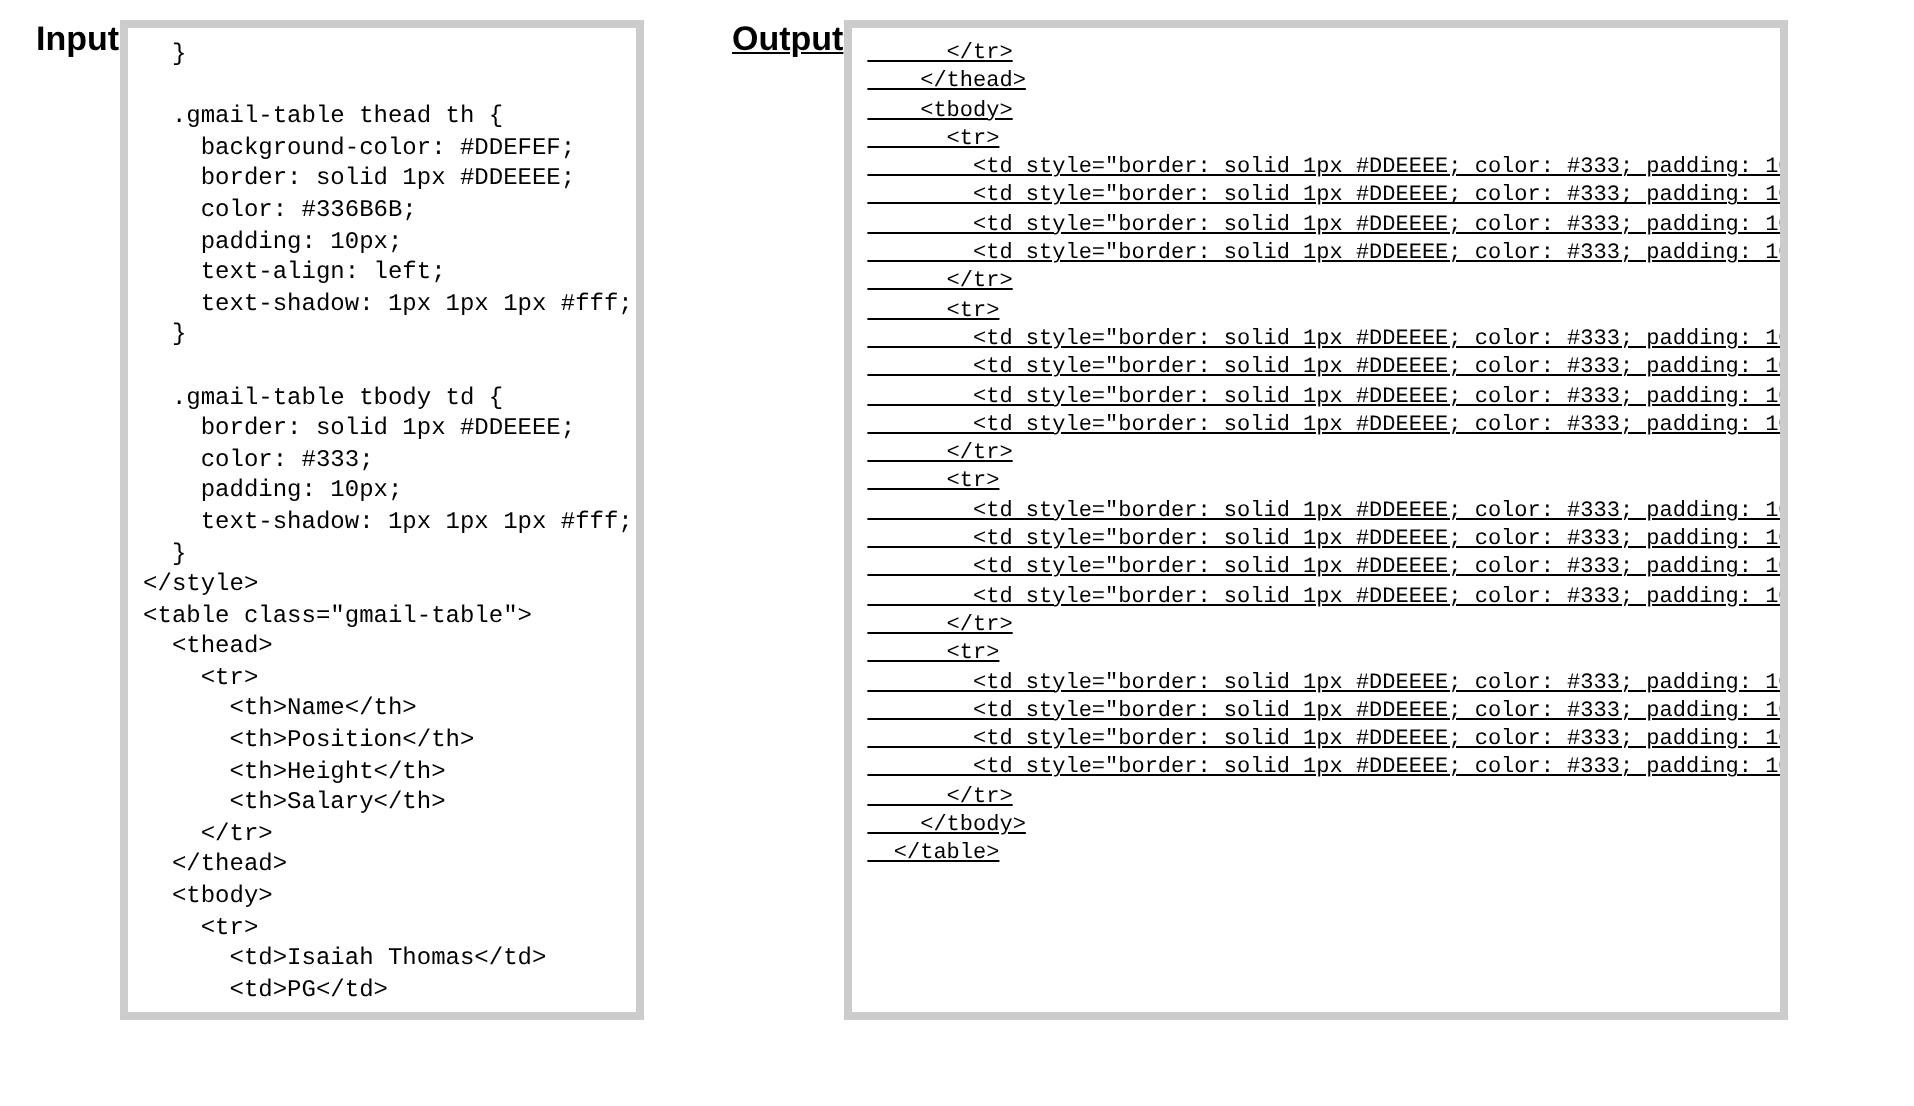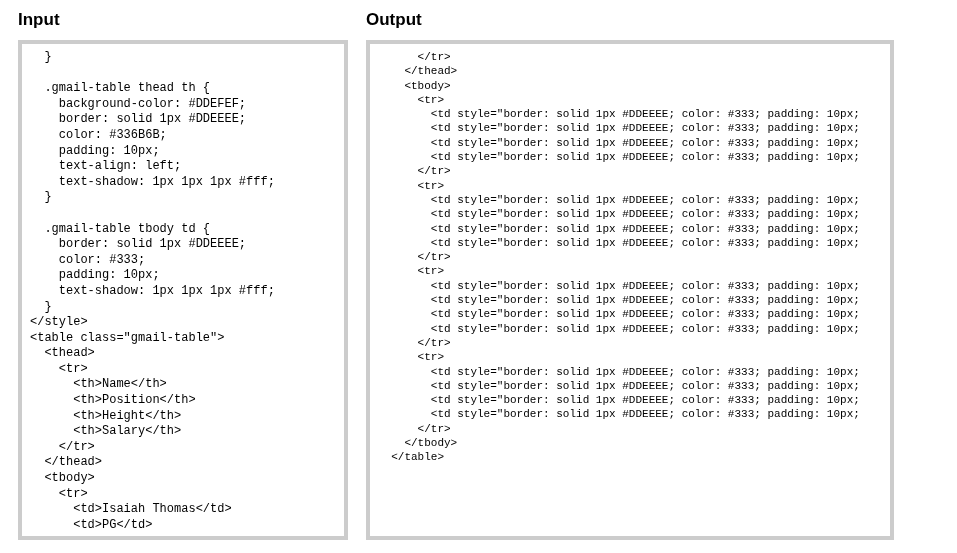--- a/index.html
+++ b/index.html
@@ -12,24 +12,24 @@
   font-family: Arial, Helvetica, sans-serif;
   width: 957px;
   height: 553px;
   padding: 10px 18px;
   display: flex;
   gap: 18px;
 }
 .col {
   flex: 0 0 auto;
   display: flex;
-  flex-direction: column;
+  flex-direction: row;
 }
 .col.left { width: 330px; }
-.col.right { width: 528px; }
+.col.right { width: 528px; text-decoration: underline; }
 h2 {
   font-size: 17px;
   font-weight: bold;
   margin-bottom: 10px;
   color: #000;
 }
 .codebox {
   border: 4px solid #ccc;
   background: #fff;
   height: 500px;

